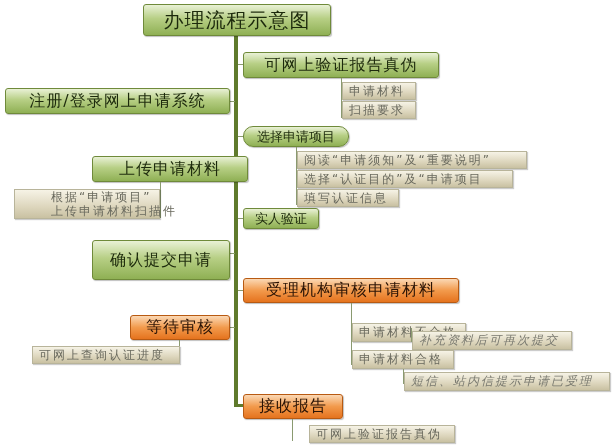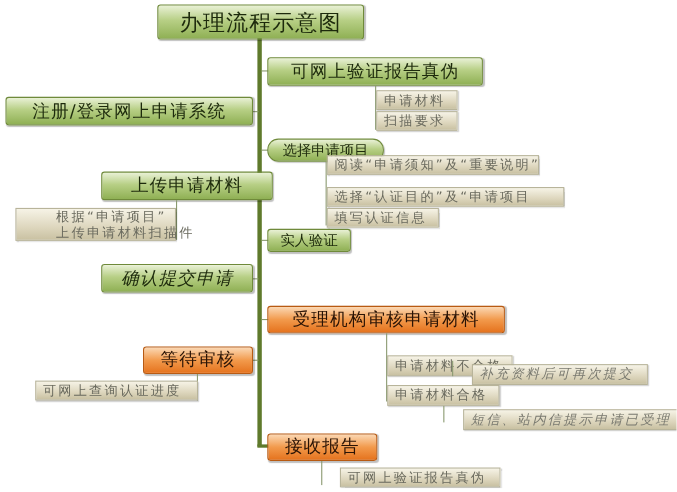--- a/index.html
+++ b/index.html
@@ -11,21 +11,21 @@
     color:#1d2a0c;display:flex;align-items:center;justify-content:center;white-space:nowrap;
     box-shadow:1px 1px 1px rgba(0,0,0,0.25);}
   .onode{position:absolute;box-sizing:border-box;border:1px solid #b85a12;border-radius:3px;
     background:linear-gradient(#fbd8b4 0%,#f29a4c 50%,#e5731e 100%);
     color:#2a1305;display:flex;align-items:center;justify-content:center;white-space:nowrap;
     box-shadow:1px 1px 1px rgba(0,0,0,0.25);}
   .leaf{position:absolute;box-sizing:border-box;border:1px solid #b8b49a;
     background:linear-gradient(#f6f3e6 0%,#ddd6bd 60%,#c9c1a2 100%);
     color:#6a6a5e;font-size:12px;letter-spacing:2px;display:flex;align-items:center;white-space:nowrap;
     padding-left:6px;box-shadow:1px 1px 1px rgba(0,0,0,0.2);}
-  .leaf.ital{font-style:italic;color:#7a7a70;margin-left:17px;}
+  .leaf.ital{font-style:italic;color:#7a7a70;}
   .leaf.multi{flex-direction:column;align-items:flex-start;justify-content:center;line-height:14px;padding-left:36px;}
   .t-title{font-size:20px;letter-spacing:1px;}
   .t-big{font-size:16px;letter-spacing:1px;}
   .t-mid{font-size:13px;}
 </style>
 </head>
 <body>
 
 <div class="spine" style="left:234px;top:34px;width:4px;height:372px;"></div>
 <div class="spine" style="left:234px;top:404px;width:10px;height:3px;"></div>
@@ -37,37 +37,37 @@
 <div class="line" style="left:341px;top:78px;width:1px;height:40px;"></div>
 <div class="leaf" style="left:342px;top:82px;width:74px;height:18px;">申请材料</div>
 <div class="leaf" style="left:342px;top:101px;width:74px;height:18px;">扫描要求</div>
 
 <div class="line" style="left:229px;top:101px;width:6px;height:1px;"></div>
 <div class="gnode t-big" style="left:5px;top:88px;width:225px;height:26px;">注册/登录网上申请系统</div>
 
 <div class="line" style="left:238px;top:136px;width:6px;height:1px;"></div>
 <div class="gnode t-mid" style="left:243px;top:126px;width:106px;height:21px;border-radius:10px;">选择申请项目</div>
 <div class="line" style="left:296px;top:147px;width:1px;height:58px;"></div>
-<div class="leaf" style="left:297px;top:141px;width:193px;height:18px;">阅读“申请须知”及“重要说明”</div>
+<div class="leaf" style="left:297px;top:151px;width:230px;height:18px;">阅读“申请须知”及“重要说明”</div>
 <div class="leaf" style="left:297px;top:170px;width:216px;height:18px;">选择“认证目的”及“申请项目</div>
 <div class="leaf" style="left:297px;top:189px;width:102px;height:18px;">填写认证信息</div>
 
 <div class="line" style="left:229px;top:169px;width:6px;height:1px;"></div>
 <div class="gnode t-big" style="left:92px;top:156px;width:156px;height:26px;">上传申请材料</div>
 <div class="line" style="left:160px;top:182px;width:1px;height:36px;"></div>
 <div class="leaf multi" style="left:14px;top:189px;width:146px;height:30px;">
   <span>根据“申请项目”</span>
   <span>上传申请材料扫描件</span>
 </div>
 
 <div class="line" style="left:238px;top:218px;width:6px;height:1px;"></div>
 <div class="gnode t-mid" style="left:243px;top:208px;width:76px;height:21px;">实人验证</div>
 
 <div class="line" style="left:229px;top:253px;width:6px;height:1px;"></div>
-<div class="gnode t-big" style="left:92px;top:240px;width:138px;height:26px;font-style:italic;">确认提交申请</div>
+<div class="gnode t-big" style="left:92px;top:240px;width:138px;height:40px;">确认提交申请</div>
 
 <div class="line" style="left:238px;top:290px;width:6px;height:1px;"></div>
 <div class="onode t-big" style="left:243px;top:278px;width:216px;height:25px;">受理机构审核申请材料</div>
 <div class="line" style="left:351px;top:303px;width:1px;height:62px;"></div>
 <div class="leaf" style="left:352px;top:309px;width:114px;height:19px;margin-top:14px;">申请材料不合格</div>
 <div class="line" style="left:411px;top:328px;width:1px;height:14px;"></div>
 <div class="leaf ital" style="left:412px;top:331px;width:160px;height:19px;">补充资料后可再次提交</div>
 <div class="leaf" style="left:352px;top:350px;width:102px;height:19px;">申请材料合格</div>
 <div class="line" style="left:403px;top:369px;width:1px;height:15px;"></div>
 <div class="leaf ital" style="left:404px;top:372px;width:206px;height:19px;">短信、站内信提示申请已受理</div>

